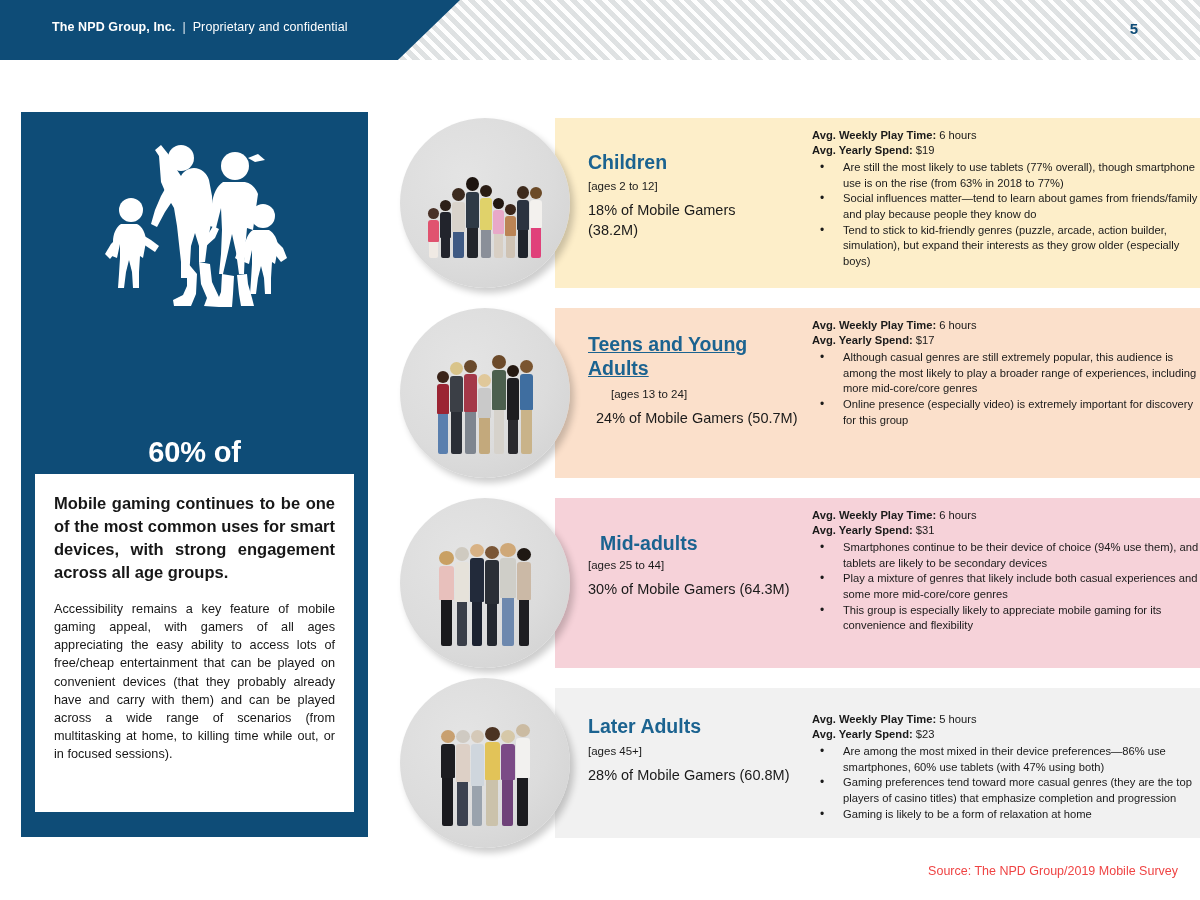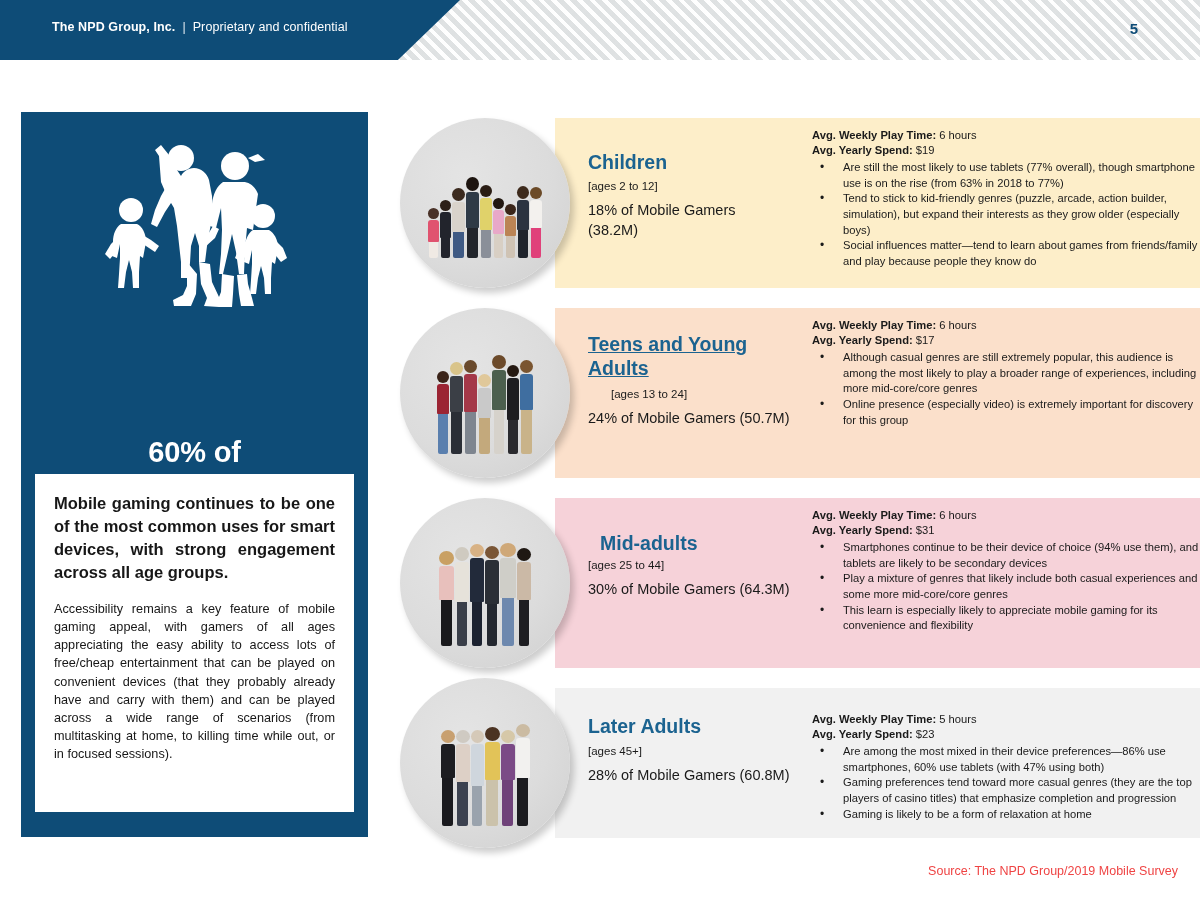--- a/index.html
+++ b/index.html
@@ -335,22 +335,22 @@
     </div>
   </div>
   <div class="seg-title" style="top: 33px; color: rgb(27, 99, 144);">Children</div>
   <div class="seg-ages" style="top:62px;">[ages 2 to 12]</div>
   <div class="seg-share" style="top:83px; width:180px;">18% of Mobile Gamers (38.2M)</div>
   <div class="seg-stats">
     <div class="stat-line"><b>Avg. Weekly Play Time:</b> <span>6 hours</span></div>
     <div class="stat-line"><b>Avg. Yearly Spend:</b> <span>$19</span></div>
     <ul class="seg-bullets">
       <li>Are still the most likely to use tablets (77% overall), though smartphone use is on the rise (from 63% in 2018 to 77%)</li>
+      <li>Social influences matter—tend to learn about games from friends/family and play because people they know do</li>
       <li>Tend to stick to kid-friendly genres (puzzle, arcade, action builder, simulation), but expand their interests as they grow older (especially boys)</li>
-      <li>Social influences matter—tend to learn about games from friends/family and play because people they know do</li>
     </ul>
   </div>
 </div>
 
 <div class="seg-row" id="row-1" style="top:308px; height:170px;">
   <div class="seg-band" id="band-1" style="background: rgb(251, 224, 203);"></div>
   <div class="seg-photo-wrap">
     <div class="seg-circle">
       <div class="people" style="height:104px;bottom:24px;">
         <div class="person" style="width:12px;">
@@ -386,21 +386,21 @@
         <div class="person" style="width:13px;">
             <div class="head" style="height:13px;background:#7a5530;"></div>
             <div class="body" style="height:36px;background:#3f6ea0;"></div>
             <div class="legs" style="height:44px;background:#c9b389;"></div>
           </div>
       </div>
     </div>
   </div>
   <div class="seg-title" style="top: 25px; color: rgb(27, 99, 144); text-decoration: underline;">Teens and Young Adults</div>
   <div class="seg-ages" style="top:80px;padding-left:23px;">[ages 13 to 24]</div>
-  <div class="seg-share" style="top:101px;">24% of Mobile Gamers (50.7M)</div>
+  <div class="seg-share" style="top:101px;margin-left:8px;">24% of Mobile Gamers (50.7M)</div>
   <div class="seg-stats">
     <div class="stat-line"><b>Avg. Weekly Play Time:</b> <span>6 hours</span></div>
     <div class="stat-line"><b>Avg. Yearly Spend:</b> <span>$17</span></div>
     <ul class="seg-bullets">
       <li>Although casual genres are still extremely popular, this audience is among the most likely to play a broader range of experiences, including more mid-core/core genres</li>
       <li>Online presence (especially video) is extremely important for discovery for this group</li>
     </ul>
   </div>
 </div>
 
@@ -444,21 +444,21 @@
   </div>
   <div class="seg-title" style="top: 34px; color: rgb(27, 99, 144); margin-left: 12px;">Mid-adults</div>
   <div class="seg-ages" style="top:61px;">[ages 25 to 44]</div>
   <div class="seg-share" style="top:82px;">30% of Mobile Gamers (64.3M)</div>
   <div class="seg-stats">
     <div class="stat-line"><b>Avg. Weekly Play Time:</b> <span>6 hours</span></div>
     <div class="stat-line"><b>Avg. Yearly Spend:</b> <span>$31</span></div>
     <ul class="seg-bullets">
       <li>Smartphones continue to be their device of choice (94% use them), and tablets are likely to be secondary devices</li>
       <li>Play a mixture of genres that likely include both casual experiences and some more mid-core/core genres</li>
-      <li>This learn is especially likely to appreciate mobile gaming for its convenience and flexibility</li>
+      <li>This group is especially likely to appreciate mobile gaming for its convenience and flexibility</li>
     </ul>
   </div>
 </div>
 
 <div class="seg-row" id="row-3" style="top:688px; height:150px;">
   <div class="seg-band" id="band-3" style="background: rgb(241, 241, 241);"></div>
   <div class="seg-photo-wrap">
     <div class="seg-circle">
       <div class="people" style="height:102px;bottom:22px;">
         <div class="person" style="width:14px;">

